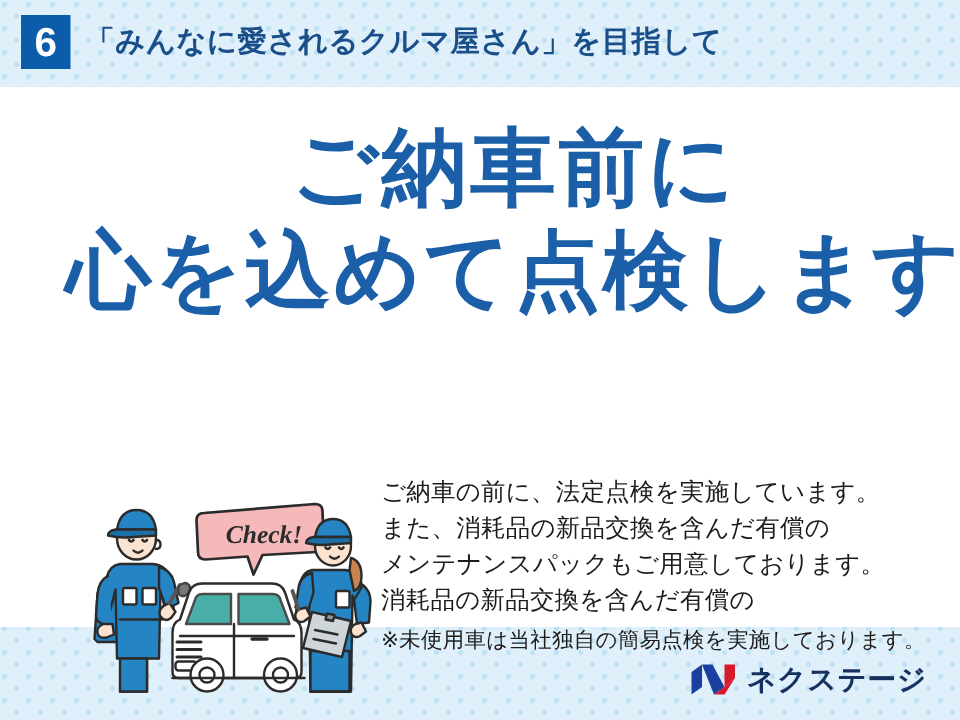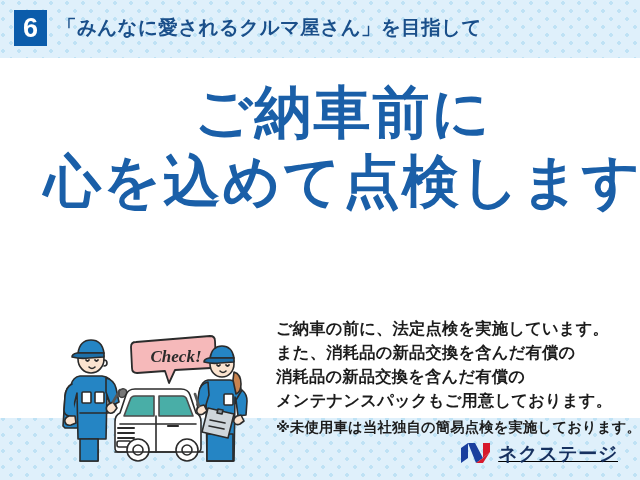--- a/index.html
+++ b/index.html
@@ -89,26 +89,26 @@
   }
   .headline .l2 {
     display: block;
     font-size: 57px;
     margin-top: 9px;
   }
 
   
   .body-copy {
     position: absolute;
-    left: 276px;
+    left: 254px;
     top: 258px;
     width: 360px;
     color: #1c1c1c;
     font-size: 16.3px;
-    font-weight: bold;
+    font-weight: normal;
     line-height: 24px;
     letter-spacing: 0.2px;
   }
   .body-copy .line { display: block; white-space: nowrap; }
   .body-copy .note {
     display: block;
     font-size: 14.3px;
     margin-top: 3px;
     white-space: nowrap;
   }
@@ -125,21 +125,20 @@
 
   
   .footer-logo {
     position: absolute;
     right: 22px;
     bottom: 14px;
     height: 26px;
     display: flex;
     align-items: center;
     gap: 7px;
-    text-decoration: underline;
   }
   .logo-mark { width: 31px; height: 22px; display: block; }
   .logo-text {
     font-size: 19px;
     font-weight: bold;
     color: #16305f;
     letter-spacing: 0.6px;
     line-height: 1;
   }
 </style>
@@ -263,22 +262,22 @@
             <path d="M160 89 l5 1 -1 4 -5 -1 z" fill="#8b99a3"></path>
             <path d="M152 100 l15 3 M151 106 l15 3"></path>
           </g>
         </g>
       </svg>
     </div>
 
     <div class="body-copy">
       <span class="line">ご納車の前に、法定点検を実施しています。</span>
       <span class="line">また、消耗品の新品交換を含んだ有償の</span>
+      <span class="line">メンテナンスパックもご用意しております。</span>
       <span class="line">消耗品の新品交換を含んだ有償の</span>
-      <span class="line">メンテナンスパックもご用意しております。</span>
       <span class="note">※未使用車は当社独自の簡易点検を実施しております。</span>
     </div>
 
   </div>
 
   <div class="footer-logo">
     <svg class="logo-mark" viewBox="0 0 31 22" xmlns="http://www.w3.org/2000/svg">
       <path d="M1 21 L1 6 L8 1 L8 16 Z" fill="#1a3f9e"></path>
       <path d="M8 1 L16 21 L23 16 L15 1 Z" fill="#1a3f9e"></path>
       <path d="M23 16 L23 1 L30 1 L30 10 Z" fill="#d7192c"></path>

